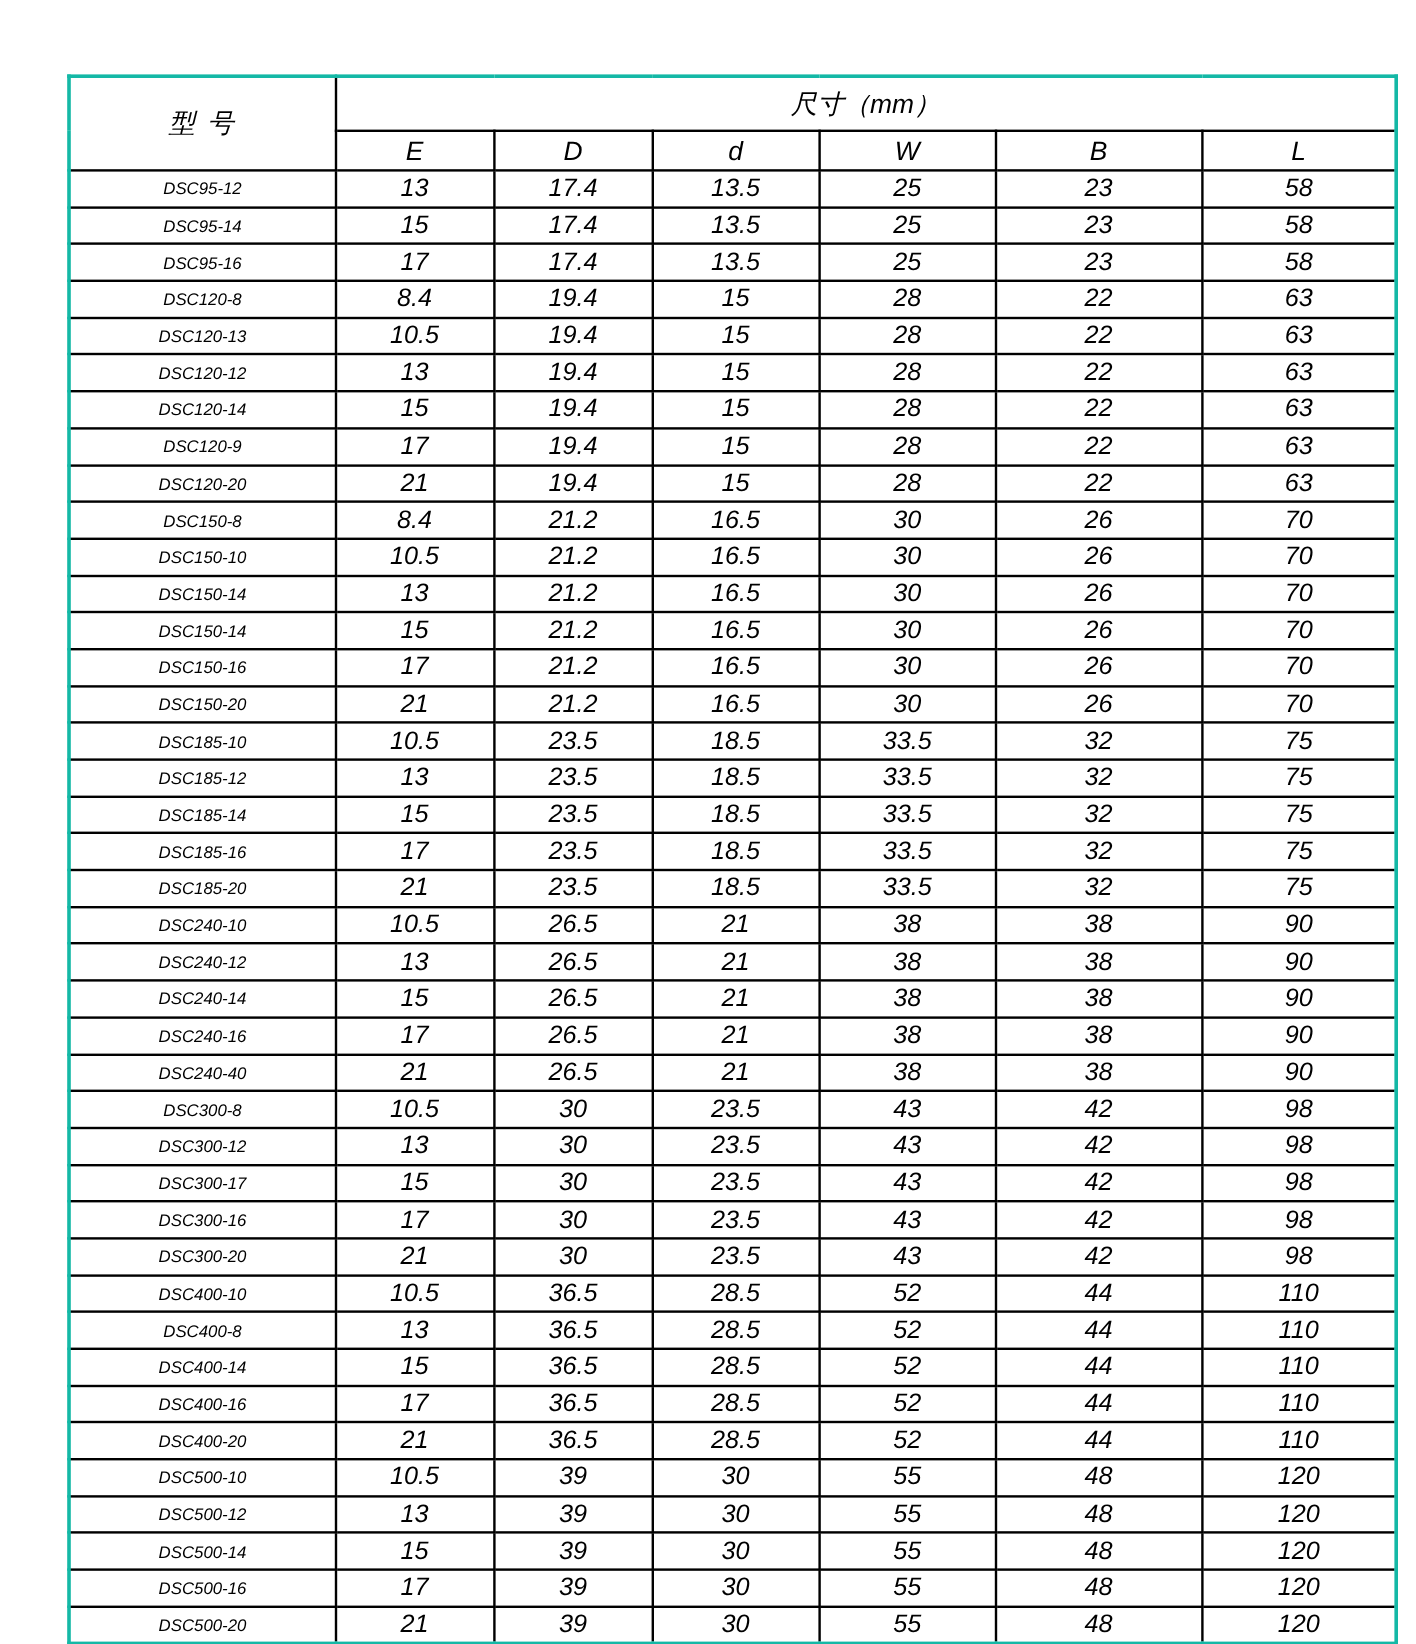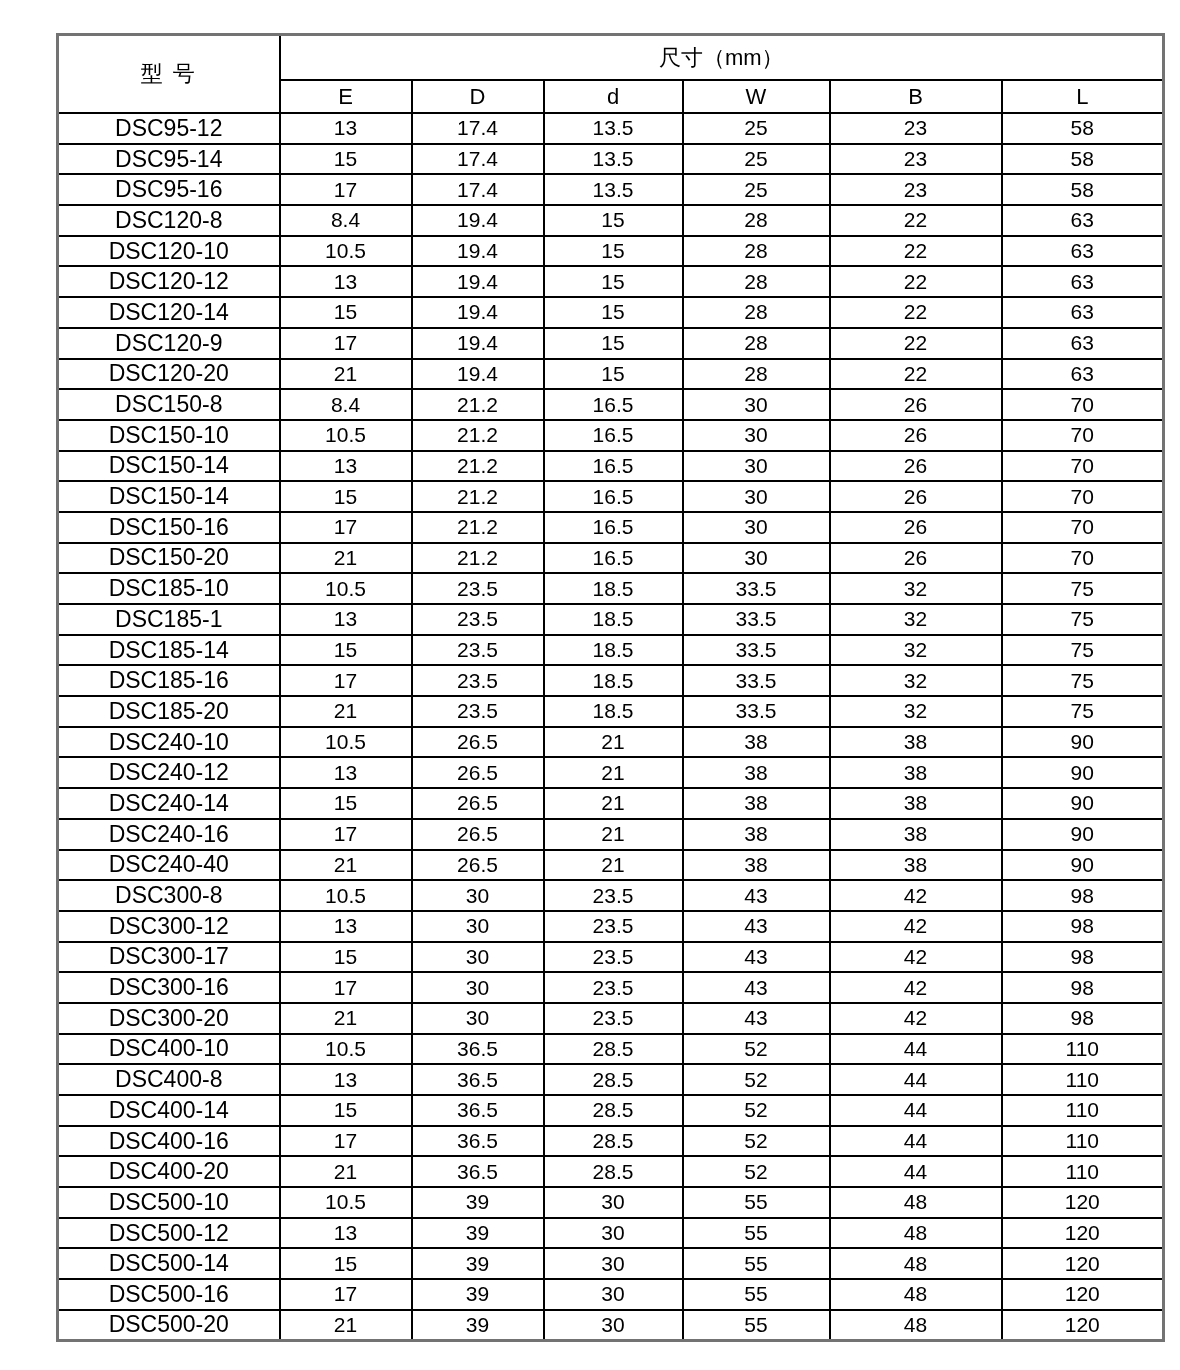--- a/index.html
+++ b/index.html
@@ -10,25 +10,26 @@
   body {
     width: 1180px;
     height: 1370px;
     position: relative;
     font-family: "Liberation Sans", "DejaVu Sans", sans-serif;
     color: #000000;
   }
   table.spec-table {
     position: absolute;
     left: 56px;
-    top: 33px;
+    top: 62px;
     width: 1106px;
     border-collapse: collapse;
     table-layout: fixed;
-    border: 3px solid #737373;
+    border: 3px solid #14b8a6;
+    font-style: italic;
   }
   table.spec-table th,
   table.spec-table td {
     border: 2px solid #000000;
     text-align: center;
     vertical-align: middle;
     padding: 0;
     font-weight: normal;
     white-space: nowrap;
     overflow: hidden;
@@ -45,21 +46,21 @@
     font-size: 22px;
     letter-spacing: 2px;
   }
   tbody tr {
     height: 30.7px;
   }
   tbody td {
     font-size: 21px;
   }
   tbody td.model-cell {
-    font-size: 23px;
+    font-size: 14px;
   }
 </style>
 </head>
 <body>
 
 <table class="spec-table">
   <colgroup>
     <col style="width:222px">
     <col style="width:132px">
     <col style="width:132px">
@@ -113,21 +114,21 @@
       <tr>
         <td class="model-cell">DSC120-8</td>
         <td>8.4</td>
         <td>19.4</td>
         <td>15</td>
         <td>28</td>
         <td>22</td>
         <td>63</td>
       </tr>
       <tr>
-        <td class="model-cell">DSC120-10</td>
+        <td class="model-cell">DSC120-13</td>
         <td>10.5</td>
         <td>19.4</td>
         <td>15</td>
         <td>28</td>
         <td>22</td>
         <td>63</td>
       </tr>
       <tr>
         <td class="model-cell">DSC120-12</td>
         <td>13</td>
@@ -221,21 +222,21 @@
       <tr>
         <td class="model-cell">DSC185-10</td>
         <td>10.5</td>
         <td>23.5</td>
         <td>18.5</td>
         <td>33.5</td>
         <td>32</td>
         <td>75</td>
       </tr>
       <tr>
-        <td class="model-cell">DSC185-1</td>
+        <td class="model-cell">DSC185-12</td>
         <td>13</td>
         <td>23.5</td>
         <td>18.5</td>
         <td>33.5</td>
         <td>32</td>
         <td>75</td>
       </tr>
       <tr>
         <td class="model-cell">DSC185-14</td>
         <td>15</td>

